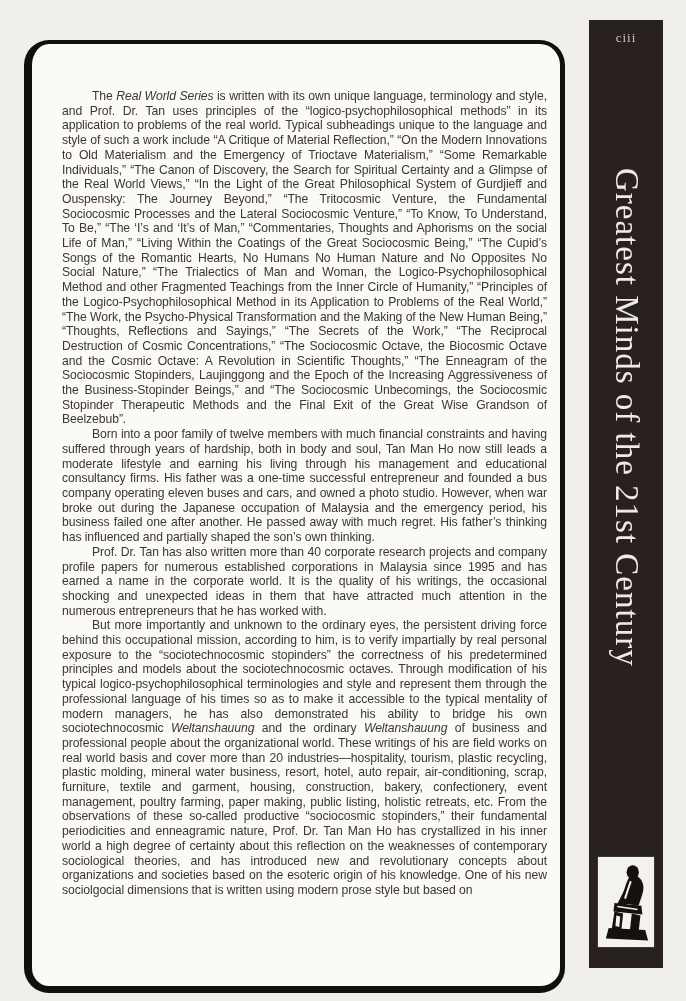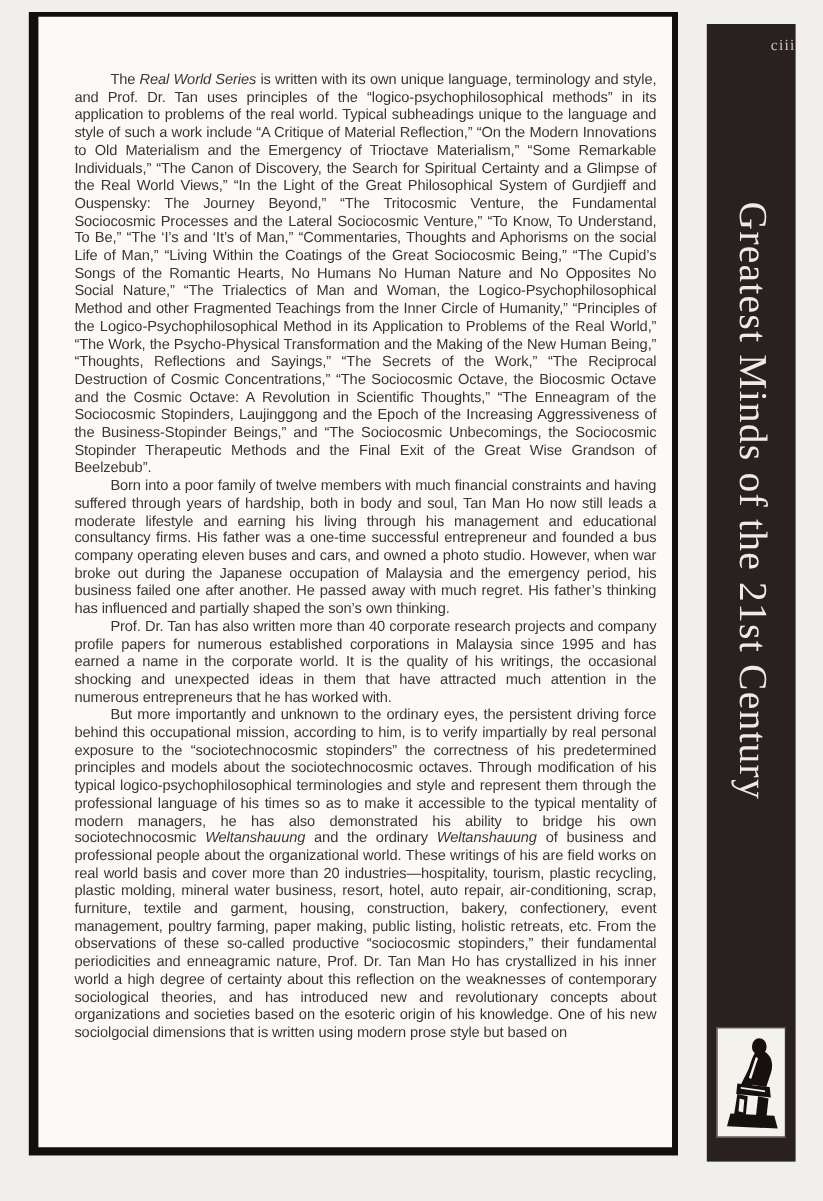--- a/index.html
+++ b/index.html
@@ -5,27 +5,28 @@
   html,body{margin:0;padding:0;}
   body{
     width:686px;height:1001px;
     background:#f1efec;
     position:relative;
     overflow:hidden;
     font-family:"Liberation Sans", sans-serif;
   }
   .page-frame{
     position:absolute;
-    left:24px;top:10px;
+    left:24px;top:40px;
     width:541px;height:953px;
     box-sizing:border-box;
     background:#fbfaf7;
     border-style:solid;
     border-color:#12100d;
     border-width:4px 5px 7px 8px;
+    border-radius:25px;
   }
   .article{
     box-sizing:border-box;
     width:100%;height:100%;
     padding:45px 13px 0 30px;
     font-size:12.2px;
     line-height:14.7px;
     letter-spacing:-0.08px;
     color:#3a3733;
     text-align:justify;
@@ -38,21 +39,21 @@
   .spine{
     position:absolute;
     left:589px;top:20px;
     width:74px;height:948px;
     background:#282120;
   }
   .page-number{
     position:absolute;
     top:10px;left:0;
     width:100%;
-    text-align:right;
+    text-align:center;
     font-family:"Liberation Serif", serif;
     font-size:13px;
     letter-spacing:1px;
     color:#c9c6c0;
   }
   .spine-title{
     position:absolute;
     top:148px;
     left:50%;
     transform:translateX(-50%);

